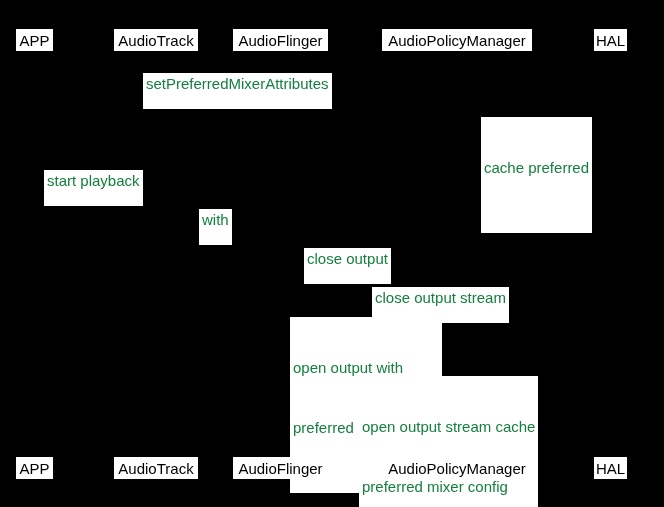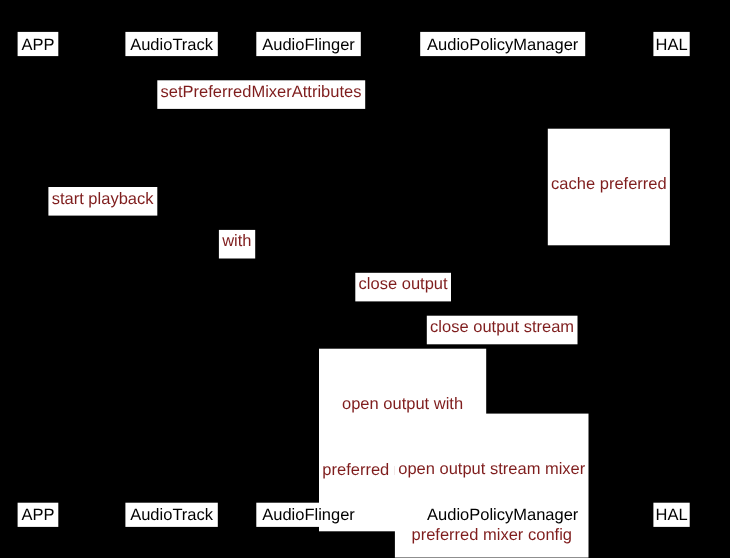--- a/index.html
+++ b/index.html
@@ -26,29 +26,29 @@
     height: 21px;
     padding: 1px 2px 0 2px;
     white-space: nowrap;
     box-sizing: content-box;
     text-align: center;
   }
   
   .message {
     position: absolute;
     background: #ffffff;
-    color: #7f1d1d;
+    color: #15803d;
     font-size: 15px;
     line-height: 20px;
-    padding: 1px 3px 5px 3px;
+    padding: 1px 3px 15px 3px;
     white-space: pre;
     box-sizing: content-box;
   }
   .message.left { text-align: left; }
-  .message.center { text-align: center; }
+  .message.center { }
   
   .lifeline {
     position: absolute;
     width: 1px;
     background: #000000;
   }
   .arrow {
     position: absolute;
     height: 1px;
     background: #000000;
@@ -80,39 +80,39 @@
   <div class="arrow" style="left:457px; top:418px; width:153px;"></div>
 
   <div class="participant" style="left:16px; top:29px; width:33px;">APP</div>
   <div class="participant" style="left:114px; top:29px; width:80px;">AudioTrack</div>
   <div class="participant" style="left:233px; top:29px; width:91px;">AudioFlinger</div>
   <div class="participant" style="left:382px; top:29px; width:146px;">AudioPolicyManager</div>
   <div class="participant" style="left:594px; top:29px; width:29px;">HAL</div>
 
   <div class="message left" style="left:143px; top:73px;">setPreferredMixerAttributes</div>
 
-  <div class="message left" style="left:498px; top:117px;">
+  <div class="message left" style="left:481px; top:117px;">
     <div>cache preferred</div>
   </div>
 
   <div class="message left" style="left:44px; top:170px;text-align:right;">start playback</div>
 
   <div class="message left" style="left:199px; top:209px;">with</div>
 
-  <div class="message left" style="left:323px; top:248px;text-align:right;">close output</div>
+  <div class="message left" style="left:304px; top:248px;text-align:right;">close output</div>
 
-  <div class="message left" style="left:388px; top:287px;">close output stream</div>
+  <div class="message left" style="left:372px; top:287px;">close output stream</div>
 
   <div class="message center" style="left:290px; top:317px;">
     <div>open output with</div>
     <div>preferred mixer config</div>
   </div>
 
   <div class="message center" style="left:359px; top:376px;">
-    <div>open output stream mixer</div>
+    <div>open output stream cache</div>
     <div>preferred mixer config</div>
   </div>
 
   <div class="participant" style="left:16px; top:457px; width:33px;">APP</div>
   <div class="participant" style="left:114px; top:457px; width:80px;">AudioTrack</div>
   <div class="participant" style="left:233px; top:457px; width:91px;">AudioFlinger</div>
   <div class="participant" style="left:382px; top:457px; width:146px;">AudioPolicyManager</div>
   <div class="participant" style="left:594px; top:457px; width:29px;">HAL</div>
 
 </div>

